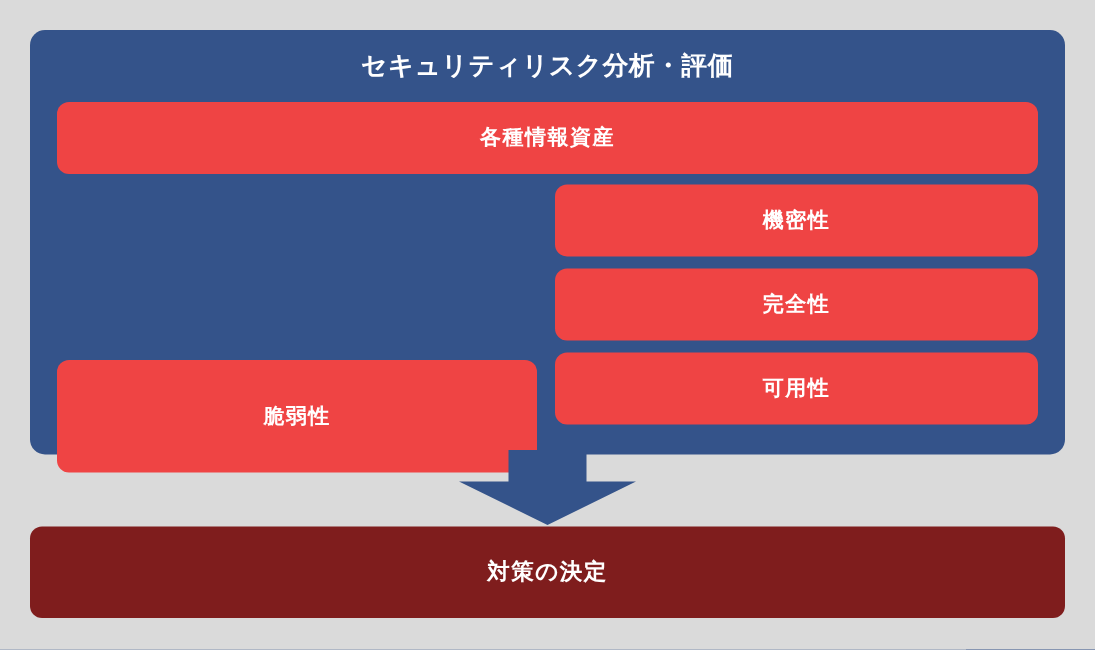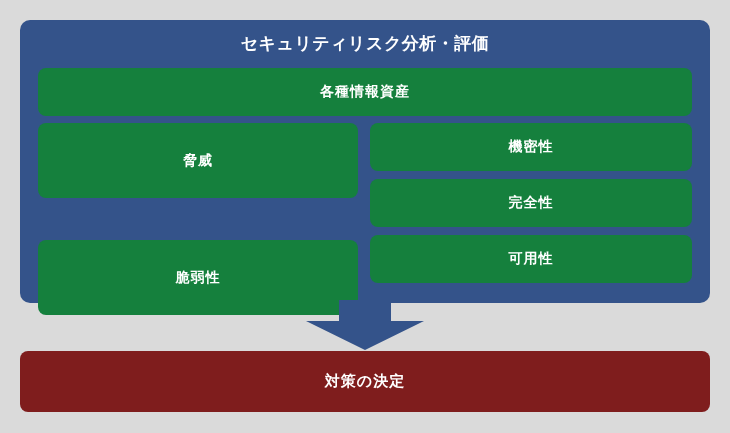--- a/index.html
+++ b/index.html
@@ -44,21 +44,21 @@
     color: #ffffff;
     font-size: 17px;
     font-weight: bold;
     letter-spacing: 0.5px;
     white-space: nowrap;
   }
 
   
   .item-box {
     position: absolute;
-    background: #15803d;
+    background: #ef4444;
     border-radius: 8px;
     color: #ffffff;
     font-size: 14px;
     font-weight: bold;
     display: flex;
     align-items: center;
     justify-content: center;
     letter-spacing: 1px;
     box-sizing: border-box;
   }
@@ -126,21 +126,20 @@
 <body>
 
 <div id="diagram-root">
 
   <div class="analysis-panel">
 
     <div class="panel-title">セキュリティリスク分析・評価</div>
 
     <div class="item-box asset-box">各種情報資産</div>
 
-    <div class="item-box threat-box">脅威</div>
 
     <div class="item-box vuln-box">脆弱性</div>
 
     <div class="item-box cia-box cia-1">機密性</div>
 
     <div class="item-box cia-box cia-2">完全性</div>
 
     <div class="item-box cia-box cia-3">可用性</div>
   </div>
 

